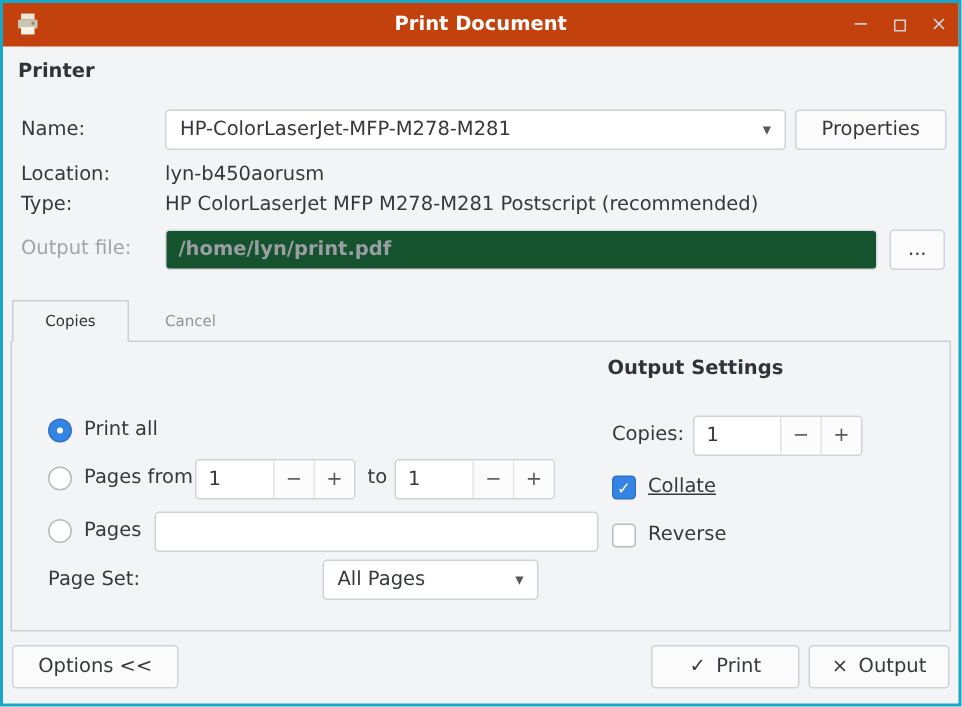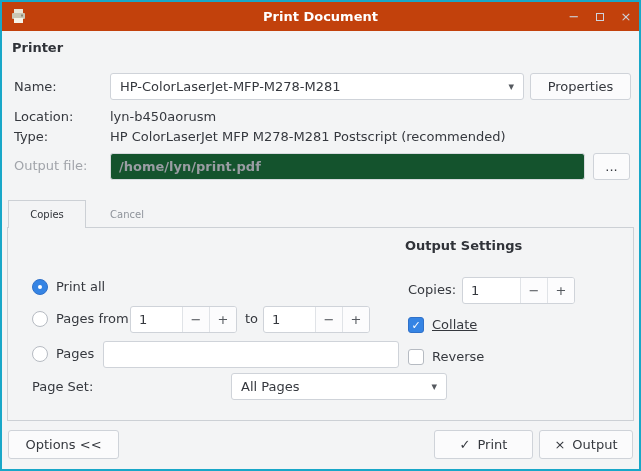--- a/index.html
+++ b/index.html
@@ -128,21 +128,21 @@
     <span class="val">1</span>
     <span class="step">−</span>
     <span class="step">+</span>
   </div>
 
   <span class="radio" style="left:30px; top:344px; z-index:3;"></span>
   <span class="lbl" style="left:54px; top:344px; z-index:3;text-align:right;">Pages</span>
   <input class="entry" style="left: 101px; top: 339px; width: 296px; height: 27px; z-index: 3;" value="">
 
   <span class="lbl" style="left:30px; top:377px; z-index:3;">Page Set:</span>
-  <div class="combo" style="left:213px; top:371px; width:216px; height:27px; z-index:3;margin-left:16px;">
+  <div class="combo" style="left:213px; top:371px; width:144px; height:27px; z-index:3;">
     <span>All Pages</span>
     <span class="arrow">▾</span>
   </div>
 
   <div class="heading" style="left:403px; top:236px; z-index:3;">Output Settings</div>
 
   <span class="lbl" style="left:406px; top:280px; z-index:3;">Copies:</span>
   <div class="spin" style="left:460px; top:275px; width:113px; height:27px; z-index:3;">
     <span class="val">1</span>
     <span class="step">−</span>

